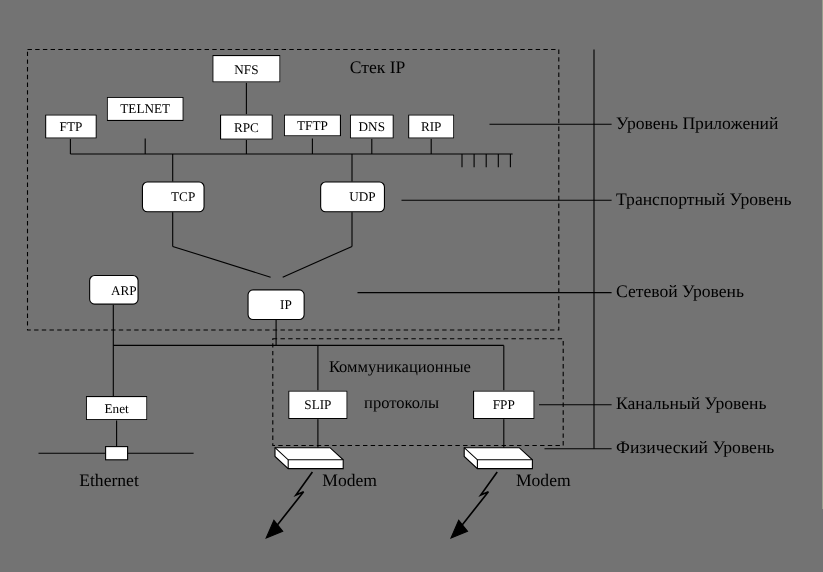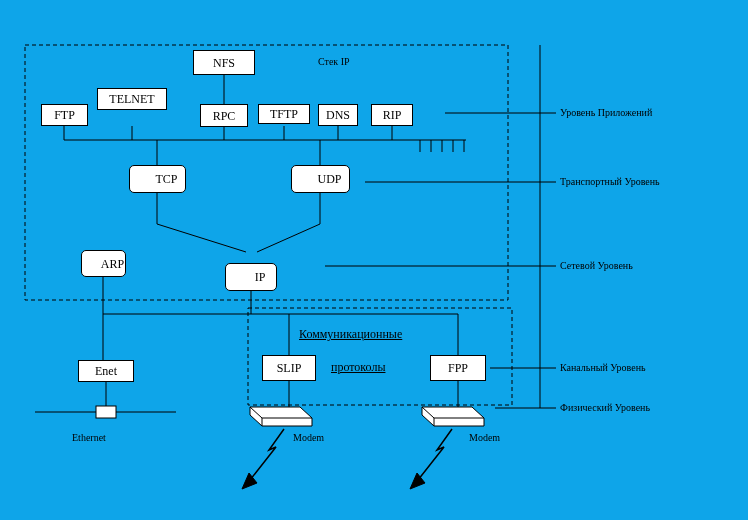--- a/index.html
+++ b/index.html
@@ -1,28 +1,28 @@
 <!DOCTYPE html>
 <html><head>
 <meta charset="utf-8">
 <style>
   html,body{margin:0;padding:0;background:#dff0c2;}
   .stage{
-    position:relative;width:748px;height:520px;background:#0ea5e9;
+    position:relative;width:748px;height:520px;background:#737373;
     font-family:"Liberation Serif","DejaVu Serif",serif;color:#000;overflow:hidden;
   }
   .stage svg{position:absolute;left:0;top:0;}
   .pbox{
     position:absolute;background:#ffffff;border:1px solid #000;
     display:flex;align-items:center;justify-content:center;
     font-size:12px;line-height:1;box-sizing:border-box;
   }
   .round{border-radius:5px;padding-left:18px;}
-  .lbl{position:absolute;font-size:10px;line-height:16px;white-space:nowrap;}
-  .small{font-size:12px;text-decoration:underline;}
+  .lbl{position:absolute;font-size:16px;line-height:16px;white-space:nowrap;}
+  .small{font-size:15px;}
 </style>
 </head>
 <body>
 
 <div class="stage">
 
   <svg width="748" height="520" viewBox="0 0 748 520">
 
     <rect x="25" y="45" width="483" height="255" fill="none" stroke="#000" stroke-width="1" stroke-dasharray="4 3"></rect>
     <rect x="248" y="308" width="264" height="97" fill="none" stroke="#000" stroke-width="1" stroke-dasharray="4 3"></rect>

